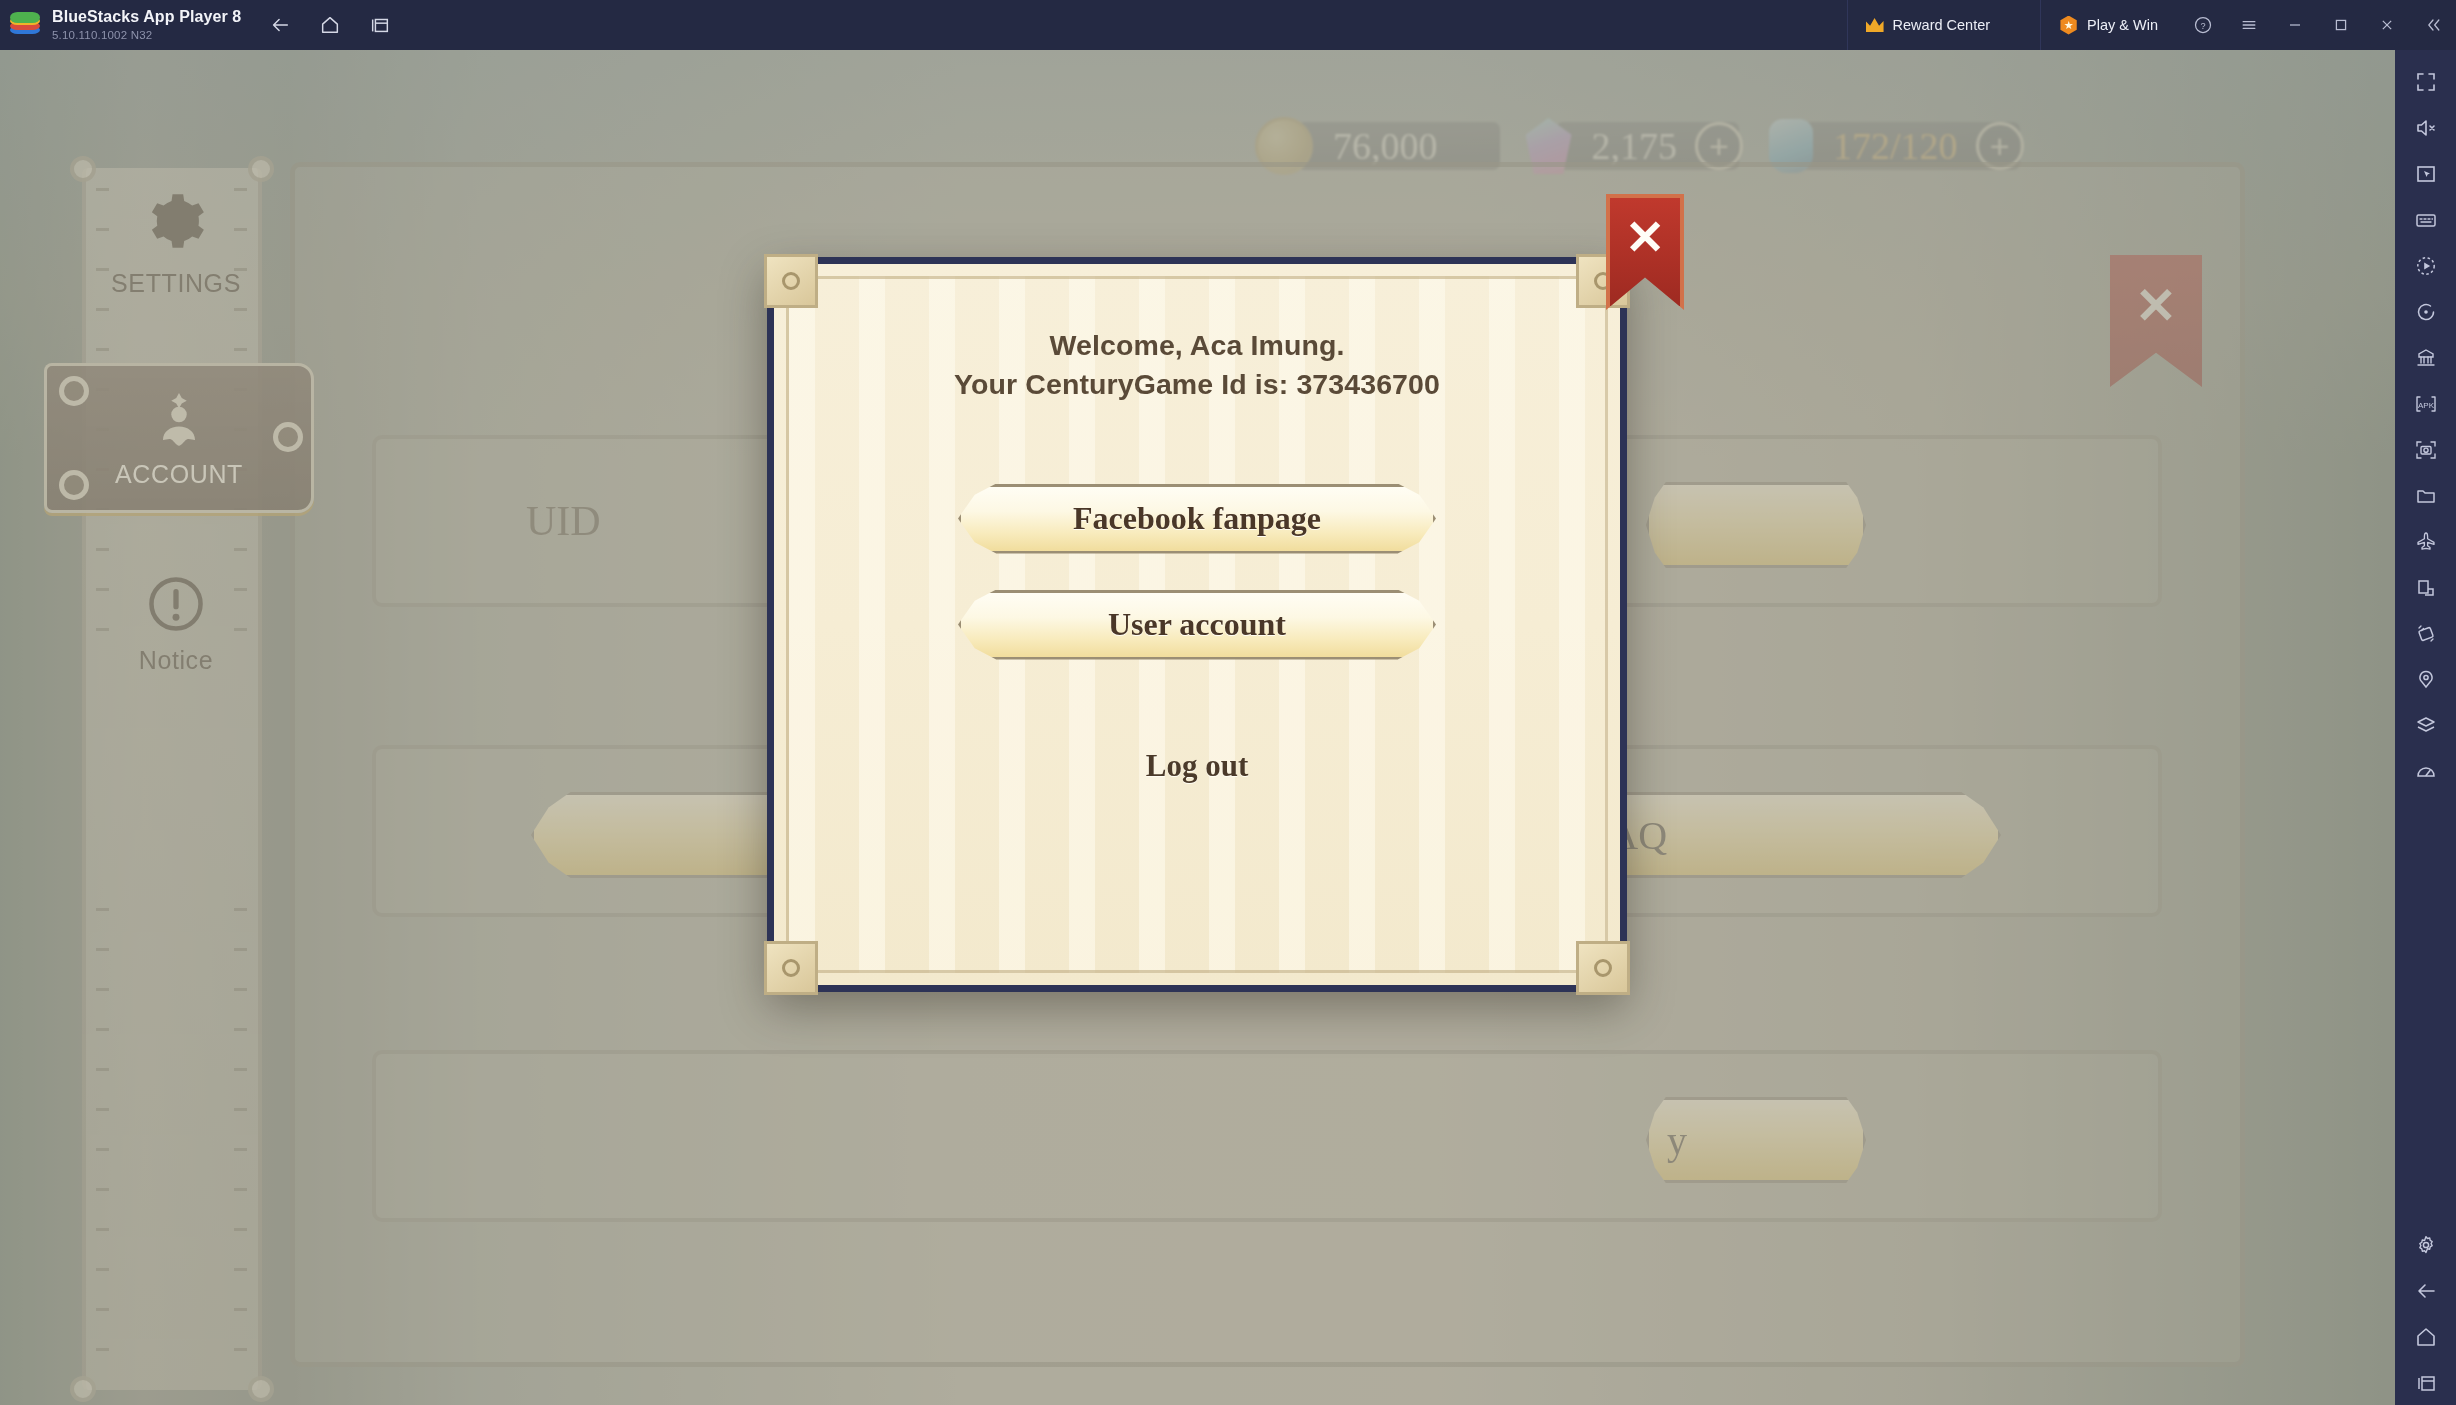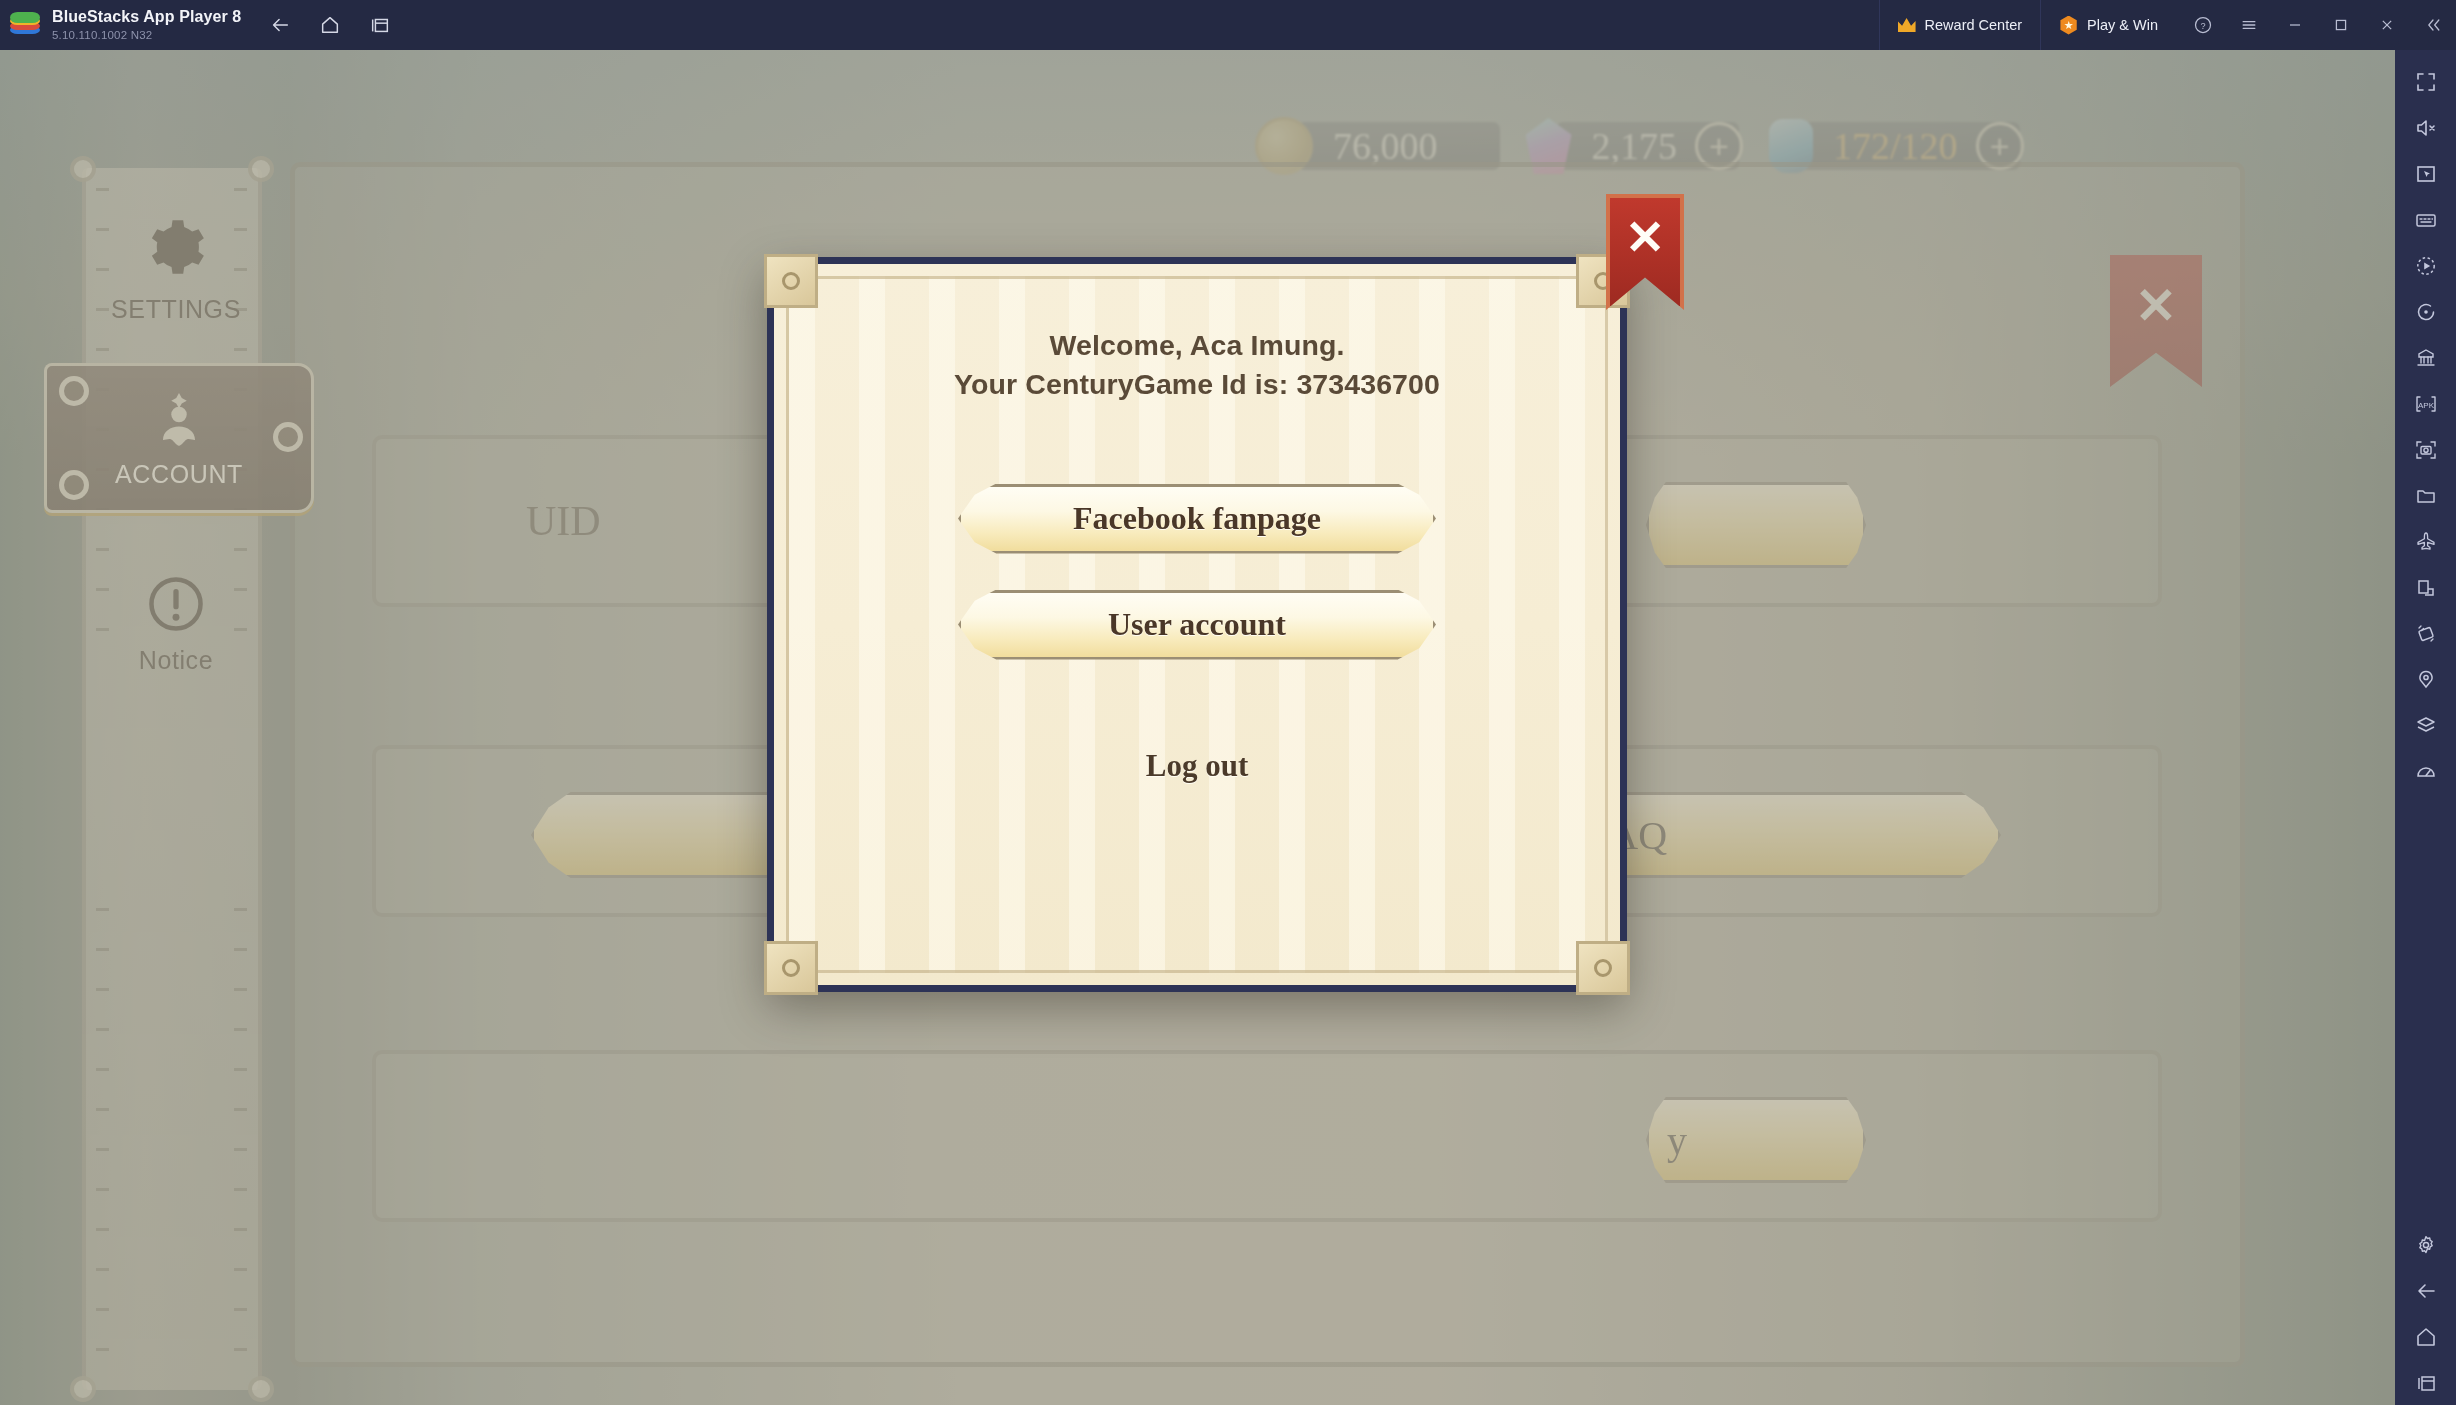--- a/index.html
+++ b/index.html
@@ -29,21 +29,21 @@
   .bs-logo i:nth-child(4) { top: 0px; background: #4eb14e; height: 11px; }
   .bs-title-wrap { display: flex; flex-direction: column; justify-content: center; line-height: 1.05; }
   .bs-title { font-size: 16px; font-weight: 600; letter-spacing: .1px; color: #f2f3f8; }
   .bs-sub { font-size: 11.5px; color: #8d92ab; margin-top: 3px; letter-spacing: .2px; }
   .tb-navicons { display: flex; align-items: center; margin-left: 26px; gap: 24px; }
   .tb-icn { width: 26px; height: 26px; display: flex; align-items: center; justify-content: center;
             color: #d5d8e6; cursor: pointer; }
   .tb-spacer { flex: 1; }
   .tb-right { display: flex; align-items: center; height: 50px; }
   .tb-chip { display: flex; align-items: center; gap: 9px; padding: 6px 18px; height: 50px;
-             font-size: 14.5px; color: #eceef6; cursor: pointer; border-left: 1px solid #30365a;}
+             font-size: 14.5px; color: #eceef6; cursor: pointer; border-left: 1px solid #30365a; margin-left: 32px;}
   .crown {
     width: 18px; height: 14px; background: #f0a828;
     clip-path: polygon(0% 100%, 0% 22%, 25% 55%, 50% 0%, 75% 55%, 100% 22%, 100% 100%);
   }
   .pwbadge {
     width: 19px; height: 19px; background: #ee8a1f;
     clip-path: polygon(50% 0%, 93% 25%, 93% 75%, 50% 100%, 7% 75%, 7% 25%);
     display: flex; align-items: center; justify-content: center;
     font-size: 11px; color: #fff8e0;
   }
@@ -392,21 +392,21 @@
       <i style="top:1060px"></i>
         <i style="top:1100px"></i>
         <i style="top:1140px"></i>
         <i style="top:1180px"></i>
     </div>
     <div class="rail-screw" style="left:-16px;top:-12px;"></div>
     <div class="rail-screw" style="right:-16px;top:-12px;"></div>
     <div class="rail-screw" style="left:-16px;bottom:-12px;"></div>
     <div class="rail-screw" style="right:-16px;bottom:-12px;"></div>
 
-    <div class="railitem" style="top:26px;gap:6px;">
+    <div class="railitem" style="top:0;gap:6px;">
       <svg width="64" height="64" viewBox="0 0 24 24">
         <path fill="#4e473b" d="M12 8.2a3.8 3.8 0 1 0 0 7.6 3.8 3.8 0 0 0 0-7.6zm8.6 3.8c0-.6-.06-1.2-.17-1.74l2.02-1.5-2-3.46-2.38.93a8.3 8.3 0 0 0-3-1.74L14.7 2h-4l-.37 2.5a8.3 8.3 0 0 0-3 1.73l-2.38-.93-2 3.46 2.02 1.5a8.6 8.6 0 0 0 0 3.48l-2.02 1.5 2 3.46 2.38-.93a8.3 8.3 0 0 0 3 1.74L10.7 22h4l.37-2.5a8.3 8.3 0 0 0 3-1.73l2.38.93 2-3.46-2.02-1.5c.11-.55.17-1.13.17-1.74z"></path>
       </svg>
       <div class="lbl">SETTINGS</div>
     </div>
 
     <div class="railitem" style="top:380px;">
       <svg width="64" height="64" viewBox="0 0 24 24">
         <circle cx="12" cy="12" r="9.2" fill="none" stroke="#4e473b" stroke-width="1.7"></circle>
         <rect x="11" y="6.4" width="2" height="7.6" rx="1" fill="#4e473b"></rect>

